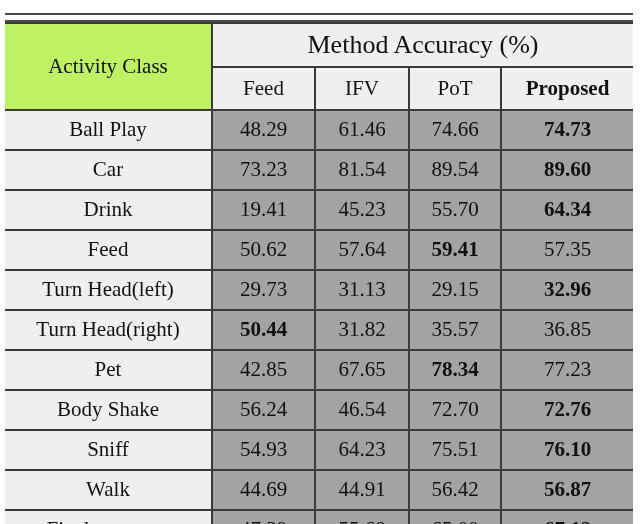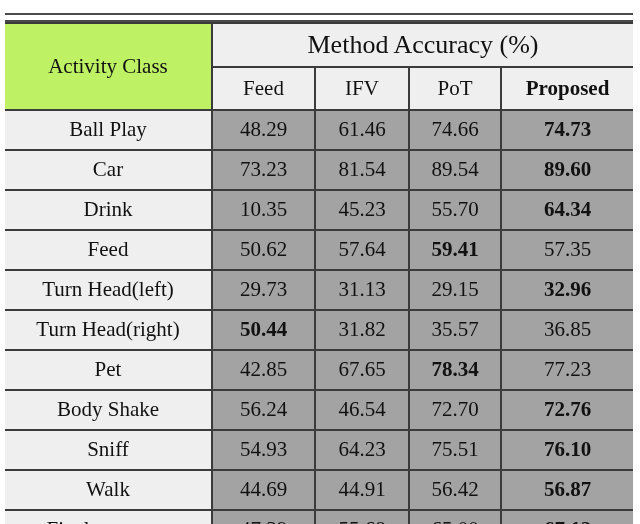--- a/index.html
+++ b/index.html
@@ -140,21 +140,21 @@
         </tr>
         <tr>
           <td class="class-cell">Car</td>
           <td class="val-cell">73.23</td>
           <td class="val-cell">81.54</td>
           <td class="val-cell">89.54</td>
           <td class="val-cell bold">89.60</td>
         </tr>
         <tr>
           <td class="class-cell">Drink</td>
-          <td class="val-cell">10.35</td>
+          <td class="val-cell">19.41</td>
           <td class="val-cell">45.23</td>
           <td class="val-cell">55.70</td>
           <td class="val-cell bold">64.34</td>
         </tr>
         <tr>
           <td class="class-cell">Feed</td>
           <td class="val-cell">50.62</td>
           <td class="val-cell">57.64</td>
           <td class="val-cell bold">59.41</td>
           <td class="val-cell">57.35</td>

